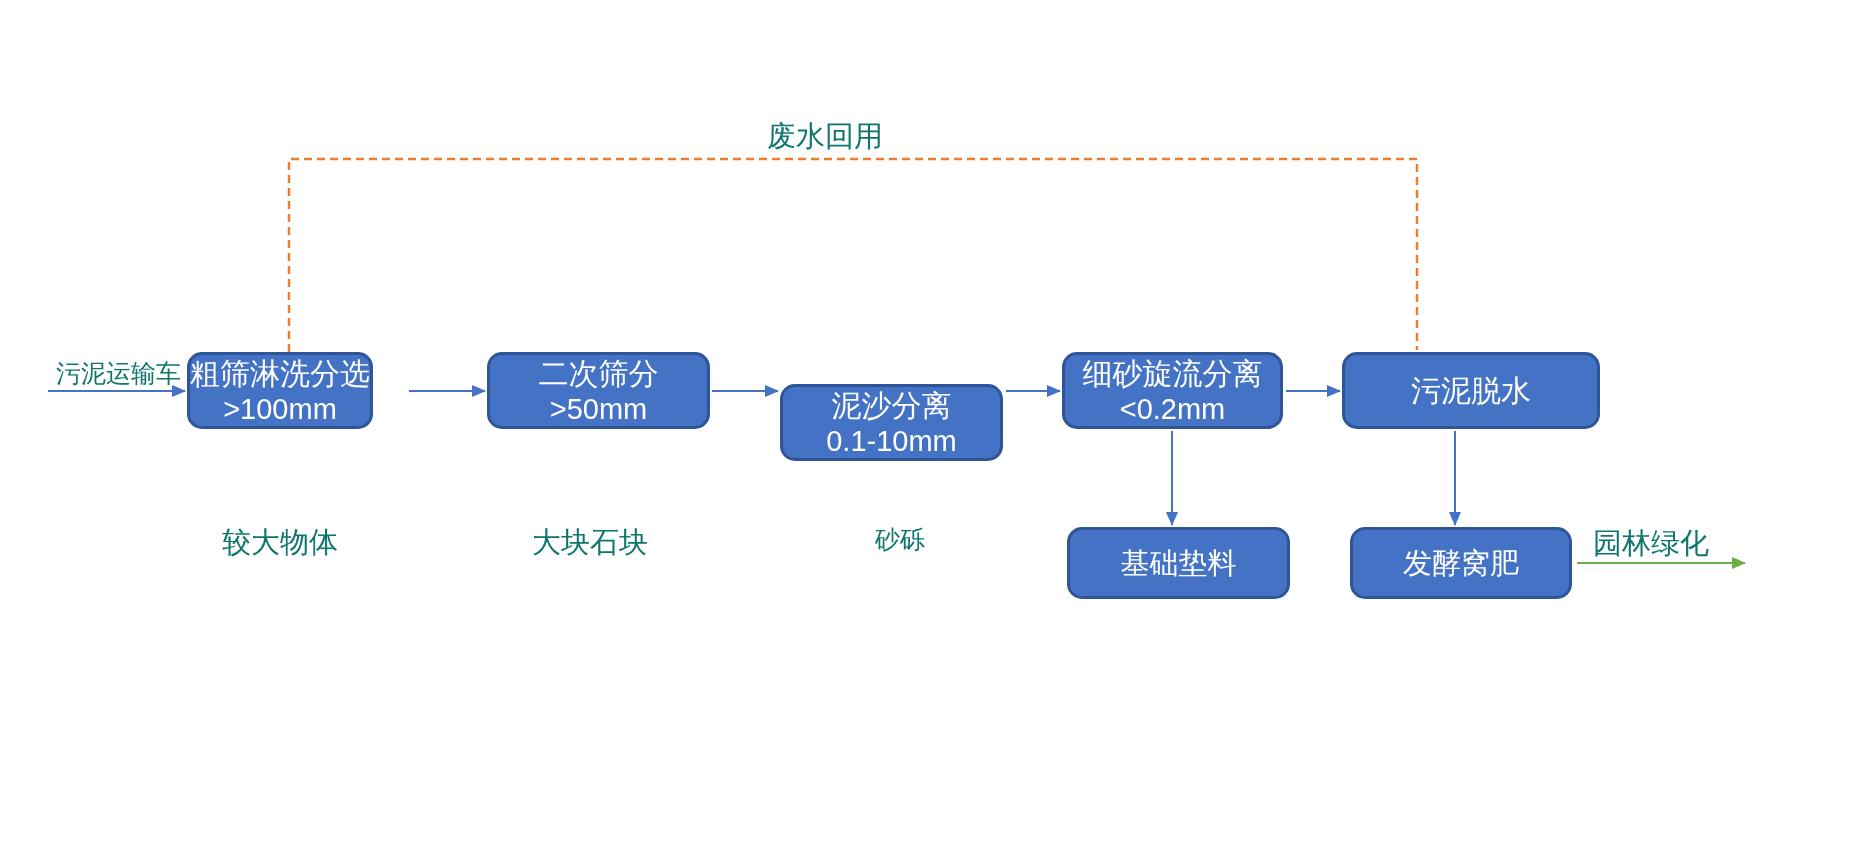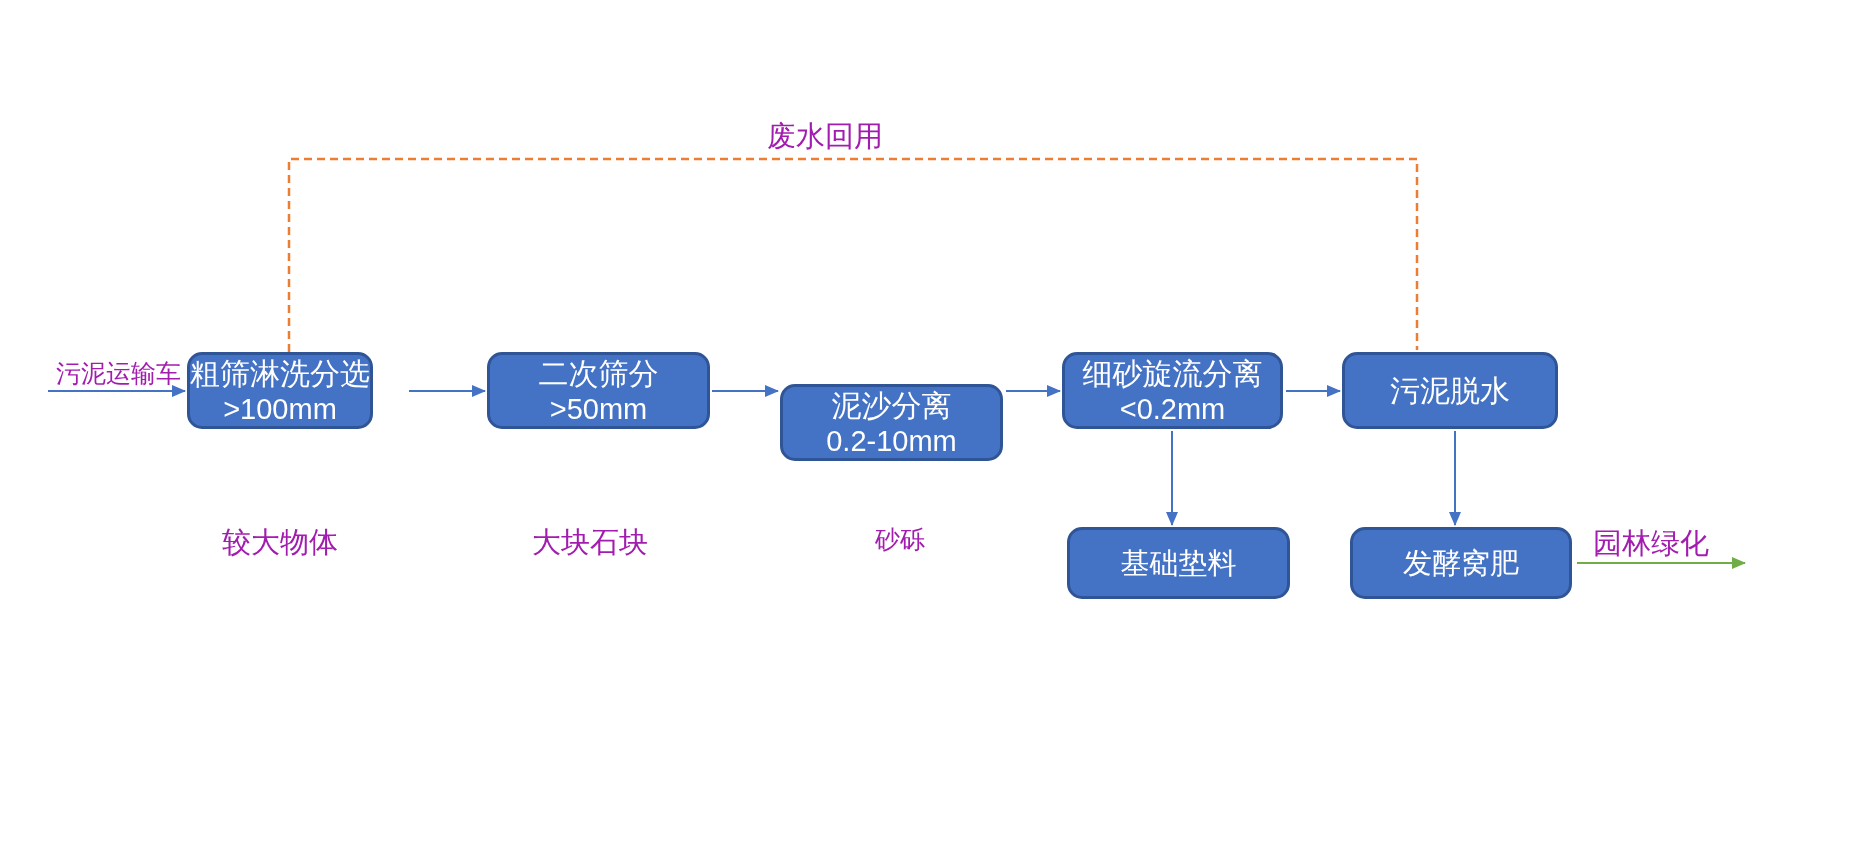--- a/index.html
+++ b/index.html
@@ -22,21 +22,21 @@
     flex-direction:column;
     justify-content:center;
     align-items:center;
     text-align:center;
   }
   .pbox .l1{font-size:30px;line-height:37px;white-space:nowrap;}
   .pbox .l2{font-size:29px;line-height:35px;white-space:nowrap;}
   .pbox .l1:empty,.pbox .l2:empty{display:none;}
   .flabel{
     position:absolute;
-    color:#a21caf;
+    color:#0f766e;
     white-space:nowrap;
   }
   .flabel.centered{transform:translateX(-50%);}
 </style>
 </head>
 <body>
 
 <div id="canvas">
 
   <svg id="connector-layer" viewBox="0 0 1862 867" xmlns="http://www.w3.org/2000/svg">
@@ -68,29 +68,29 @@
     <span class="l2">&gt;100mm</span>
   </div>
 
   <div class="pbox" style="left:487px;top:352px;width:223px;height:77px;">
     <span class="l1">二次筛分</span>
     <span class="l2">&gt;50mm</span>
   </div>
 
   <div class="pbox" style="left:780px;top:352px;width:223px;height:77px;margin-top:32px;">
     <span class="l1">泥沙分离</span>
-    <span class="l2">0.2-10mm</span>
+    <span class="l2">0.1-10mm</span>
   </div>
 
   <div class="pbox" style="left:1062px;top:352px;width:221px;height:77px;">
     <span class="l1">细砂旋流分离</span>
     <span class="l2">&lt;0.2mm</span>
   </div>
 
-  <div class="pbox" style="left:1342px;top:352px;width:216px;height:77px;">
+  <div class="pbox" style="left:1342px;top:352px;width:258px;height:77px;">
     <span class="l1">污泥脱水</span>
 
   </div>
 
   <div class="pbox" style="left:1350px;top:527px;width:222px;height:72px;">
     <span class="l2">发酵窝肥</span>
   </div>
 
   <div class="pbox" style="left:1067px;top:527px;width:223px;height:72px;">
     <span class="l2">基础垫料</span>

